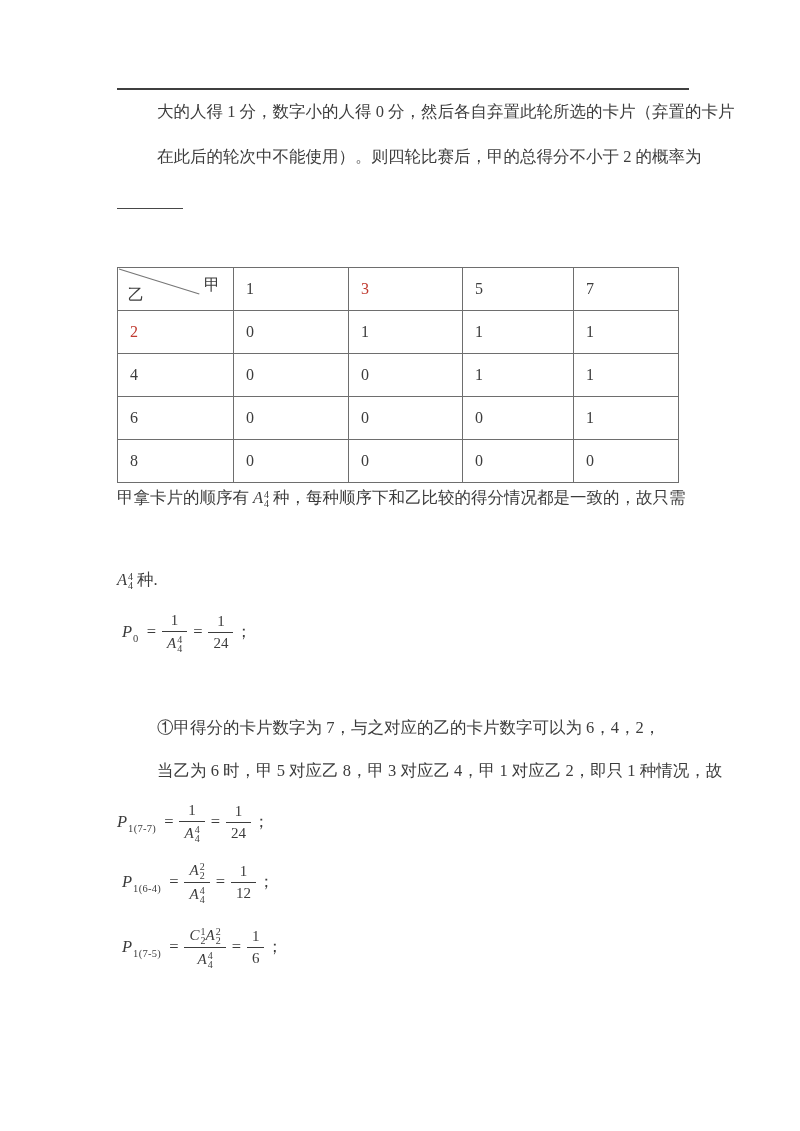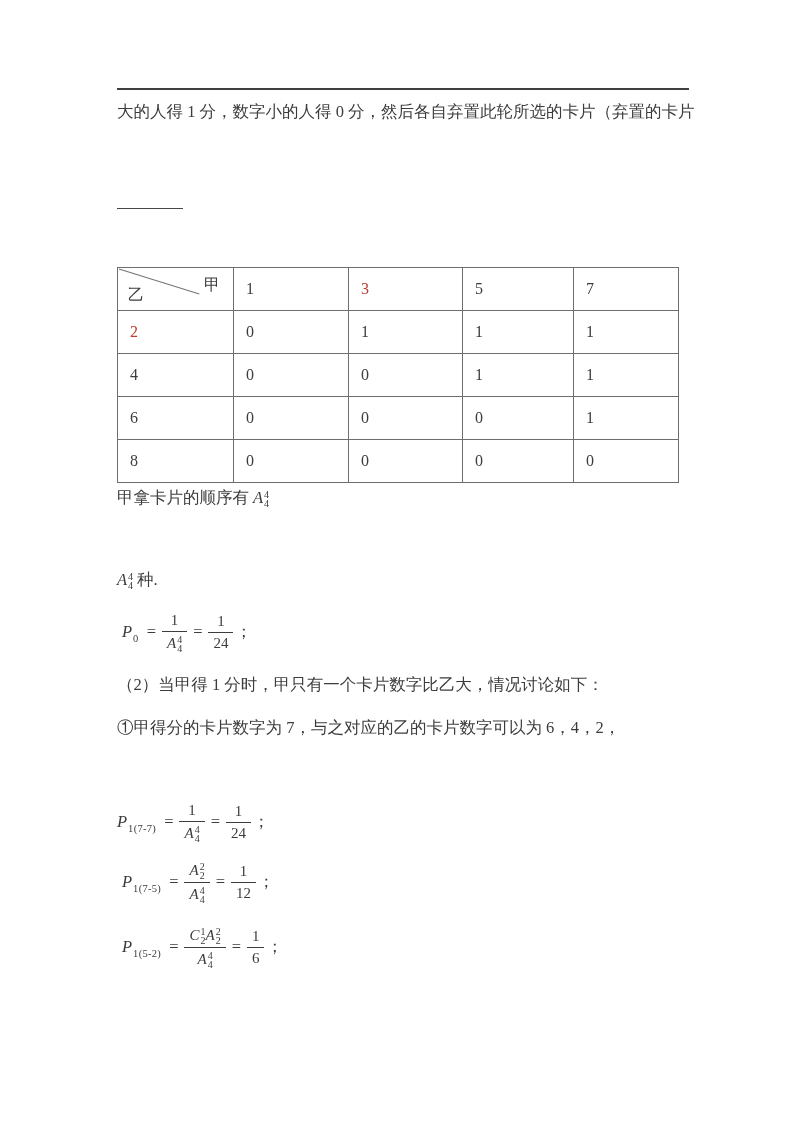--- a/index.html
+++ b/index.html
@@ -11,21 +11,21 @@
   #page{
     position:relative;
     width:800px;height:1131px;
     background:#ffffff;
     color:var(--text);
     font-family:"Liberation Serif","DejaVu Serif",serif;
     font-size:16.5px;
     overflow:hidden;
   }
   .abs{position:absolute;left:117px;}
-  .tline{line-height:24px;white-space:pre;}
+  .tline{line-height:24px;white-space:pre;margin-left:40px;}
   .fline{display:flex;align-items:center;white-space:pre;}
   #toprule{top:88px;width:572px;border-top:2px solid #3f3f3f;height:0;}
   #blank{top:194px;width:66px;height:14px;border-bottom:1.4px solid #474747;}
 
   
   #scoretable-wrap{top:267px;}
   table{border-collapse:collapse;table-layout:fixed;width:561px;height:210px;}
   td{
     border:1.4px solid var(--table_border);
     vertical-align:middle;
@@ -52,20 +52,21 @@
   .ss{display:inline-flex;flex-direction:column;align-items:flex-start;font-size:10px;line-height:9.5px;font-style:normal;margin-left:1px;position:relative;top:1px;}
 </style>
 </head>
 <body>
 
 <div id="page">
 
   <div id="toprule" class="abs"></div>
 
   <div class="abs tline" style="top:100px">大的人得 1 分，数字小的人得 0 分，然后各自弃置此轮所选的卡片（弃置的卡片</div>
+  <div class="abs tline" style="top:145px">在此后的轮次中不能使用）。则四轮比赛后，甲的总得分不小于 2 的概率为</div>
 
   <div id="blank" class="abs"></div>
 
 
   <div id="scoretable-wrap" class="abs">
     <table>
       <colgroup>
         <col style="width:116px">
           <col style="width:115px">
           <col style="width:114px">
@@ -114,70 +115,71 @@
         <td>0</td>
         <td>0</td>
       </tr>
     </tbody>
       </table>
   </div>
 
   <div class="abs fline" style="top:483px;height:30px">
     <span>甲拿卡片的顺序有</span>
     <span class="pnum"><i class="mvar">A</i><span class="ss"><span>4</span><span>4</span></span></span>
+    <span>种，每种顺序下和乙比较的得分情况都是一致的，故只需</span>
   </div>
   <div class="abs fline" style="top:565px;height:30px">
     <span class="pnum" style="margin-left:0"><i class="mvar">A</i><span class="ss"><span>4</span><span>4</span></span></span>
     <span>种.</span>
   </div>
 
   <div class="abs fline" style="top:605px;height:54px">
     <span class="math">
       <i class="mvar">P</i><span class="psub">0</span>
       <span class="meq">=</span>
       <span class="frac"><span class="fnum">1</span><span class="fden"><i class="mvar">A</i><span class="ss"><span>4</span><span>4</span></span></span></span>
       <span class="meq">=</span>
       <span class="frac"><span class="fnum">1</span><span class="fden">24</span></span>
       <span class="mtail">；</span>
     </span>
   </div>
 
-  <div class="abs tline" style="top:673px">（2）当甲得 1 分时，甲只有一个卡片数字比乙大，情况讨论如下：</div>
 
   <div class="abs tline" style="top:716px">①甲得分的卡片数字为 7，与之对应的乙的卡片数字可以为 6，4，2，</div>
 
+  <div class="abs tline" style="top:759px">当乙为 6 时，甲 5 对应乙 8，甲 3 对应乙 4，甲 1 对应乙 2，即只 1 种情况，故</div>
 
   <div class="abs fline" style="top:794px;height:56px">
     <span class="math" style="margin-left:0">
       <i class="mvar">P</i><span class="psub">1(7-7)</span>
       <span class="meq">=</span>
       <span class="frac"><span class="fnum">1</span><span class="fden"><i class="mvar">A</i><span class="ss"><span>4</span><span>4</span></span></span></span>
       <span class="meq">=</span>
       <span class="frac"><span class="fnum">1</span><span class="fden">24</span></span>
       <span class="mtail">；</span>
     </span>
   </div>
 
   <div class="abs fline" style="top:854px;height:56px">
     <span class="math">
-      <i class="mvar">P</i><span class="psub">1(7-5)</span>
+      <i class="mvar">P</i><span class="psub">1(6-4)</span>
       <span class="meq">=</span>
       <span class="frac">
         <span class="fnum"><i class="mvar">A</i><span class="ss"><span>2</span><span>2</span></span></span>
         <span class="fden"><i class="mvar">A</i><span class="ss"><span>4</span><span>4</span></span></span>
       </span>
       <span class="meq">=</span>
       <span class="frac"><span class="fnum">1</span><span class="fden">12</span></span>
       <span class="mtail">；</span>
     </span>
   </div>
 
   <div class="abs fline" style="top:919px;height:56px">
     <span class="math">
-      <i class="mvar">P</i><span class="psub">1(5-2)</span>
+      <i class="mvar">P</i><span class="psub">1(7-5)</span>
       <span class="meq">=</span>
       <span class="frac">
         <span class="fnum"><i class="mvar">C</i><span class="ss"><span>1</span><span>2</span></span><i class="mvar">A</i><span class="ss"><span>2</span><span>2</span></span></span>
         <span class="fden"><i class="mvar">A</i><span class="ss"><span>4</span><span>4</span></span></span>
       </span>
       <span class="meq">=</span>
       <span class="frac"><span class="fnum">1</span><span class="fden">6</span></span>
       <span class="mtail">；</span>
     </span>
   </div>

